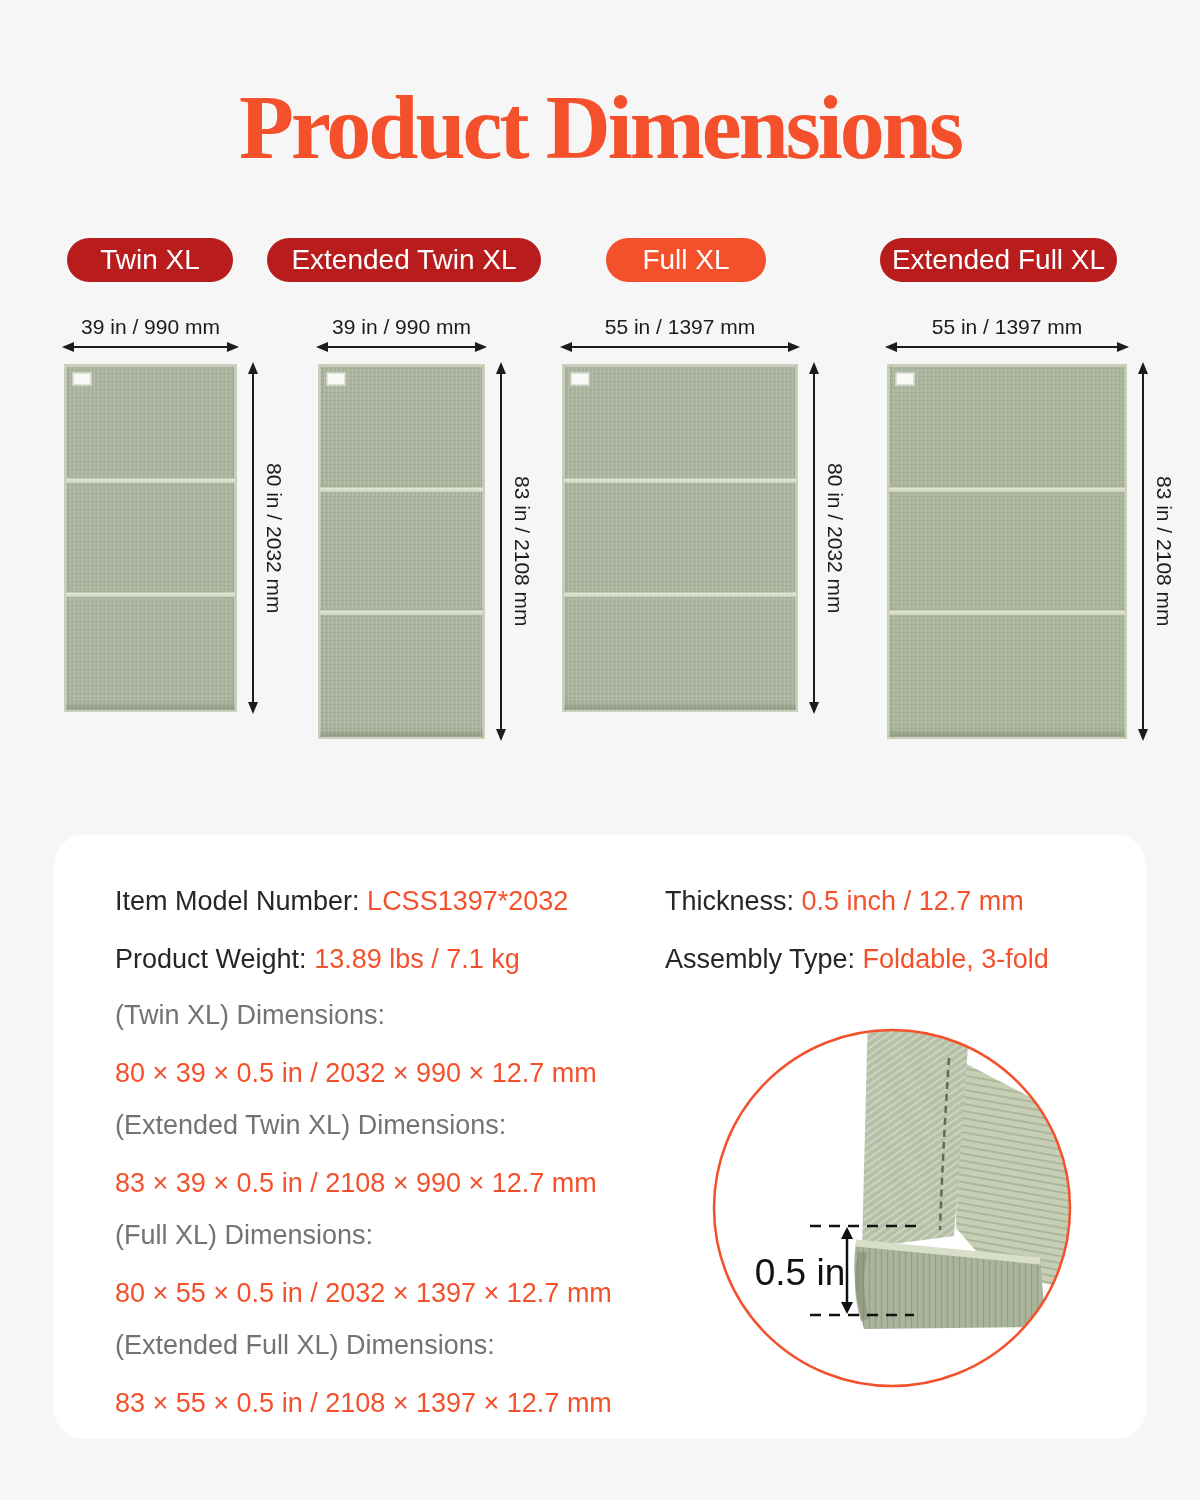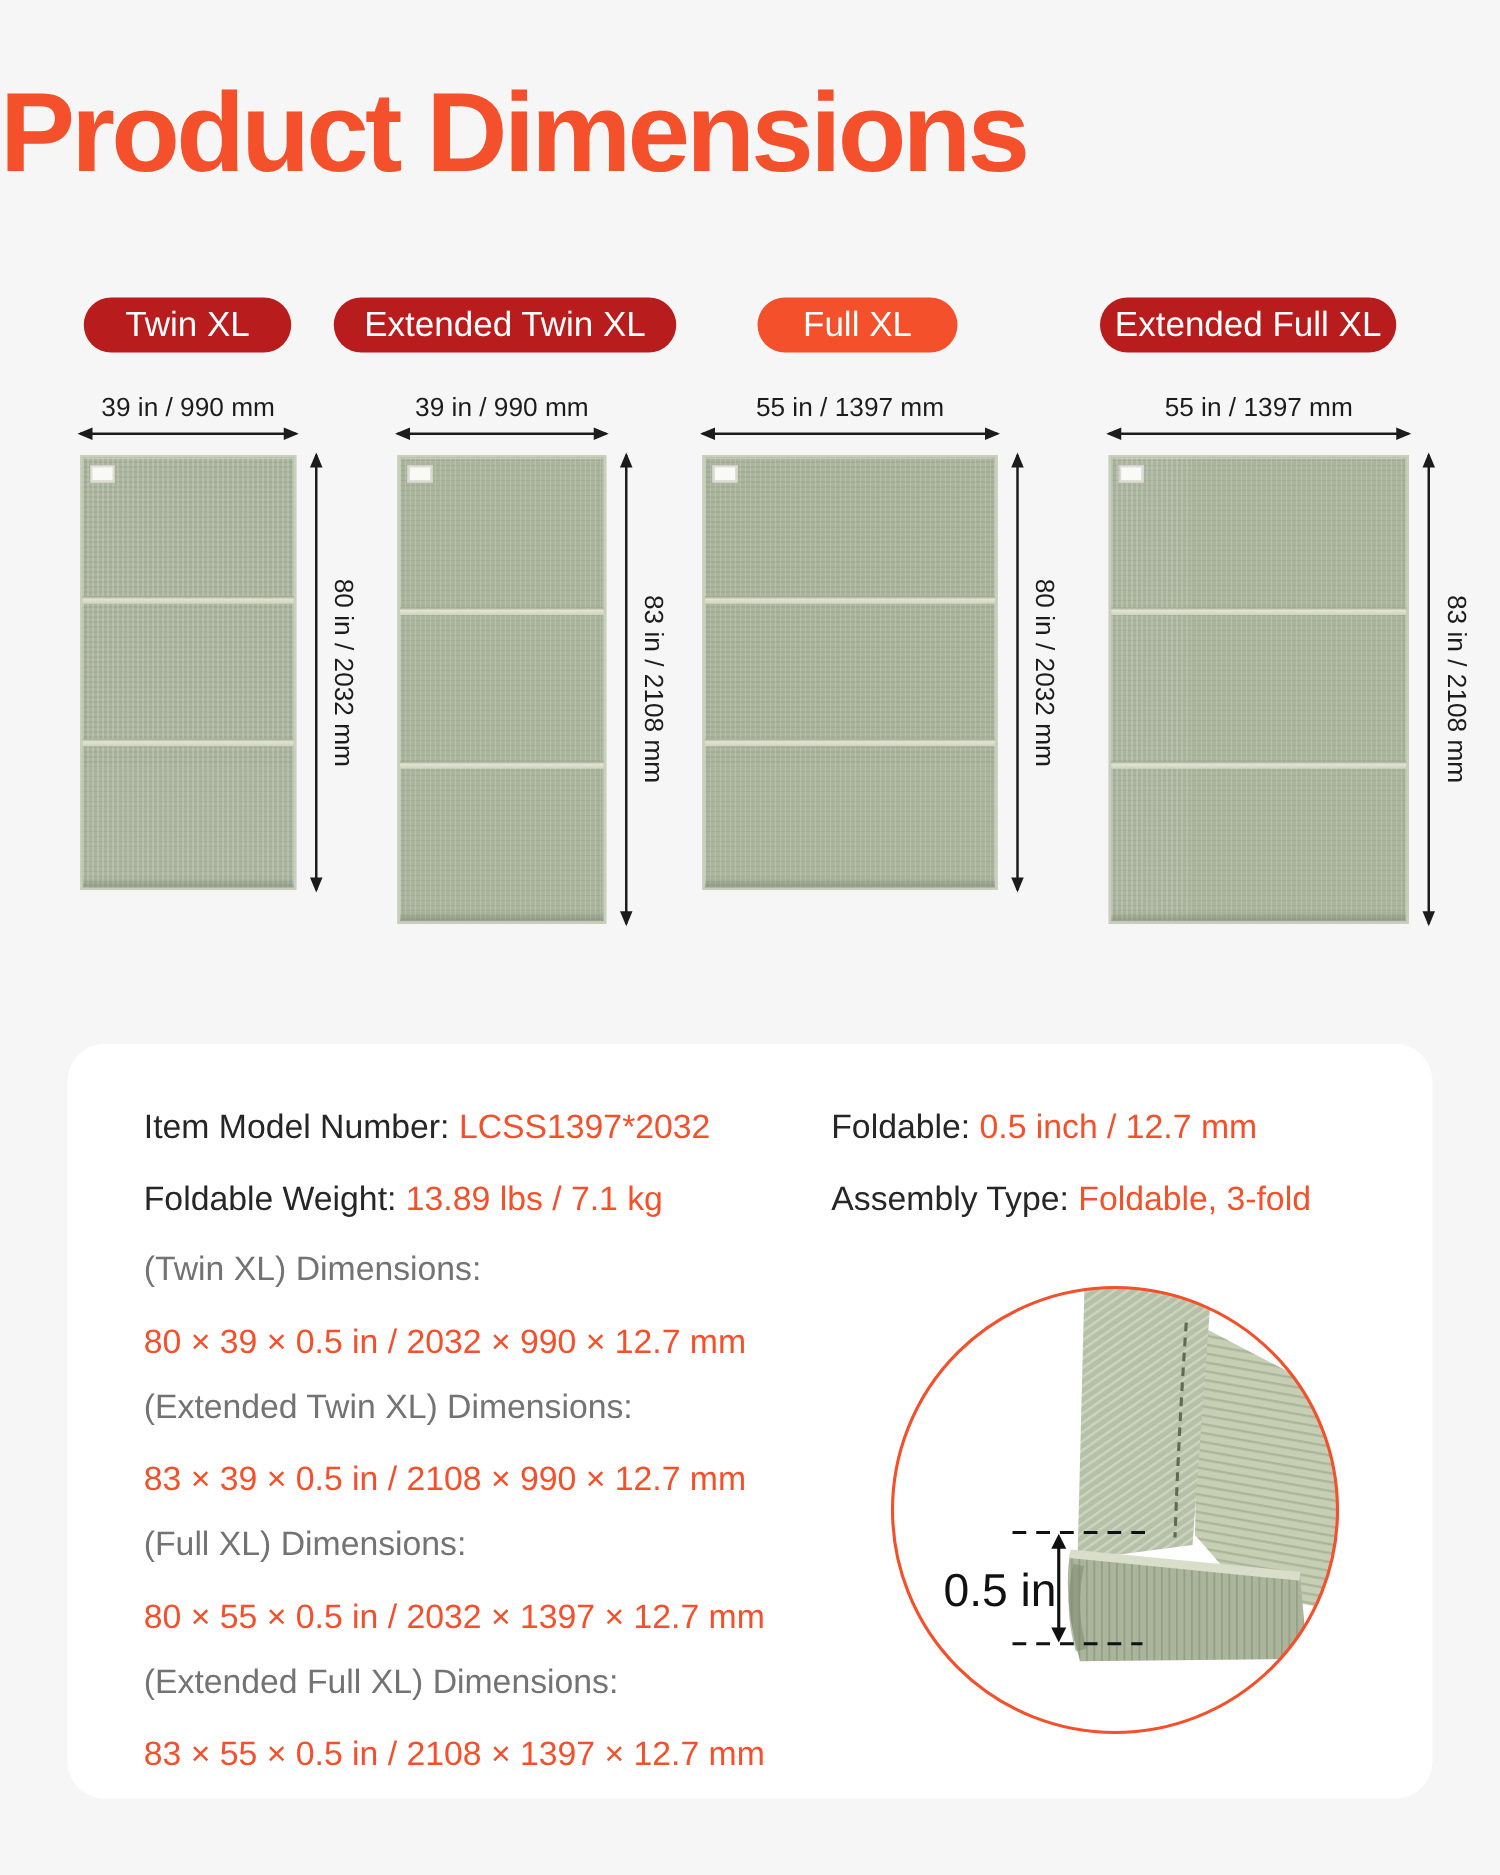--- a/index.html
+++ b/index.html
@@ -1,20 +1,20 @@
 <!DOCTYPE html>
 <html><head>
 <meta charset="utf-8">
 <style>
   html,body{margin:0;padding:0;}
   body{background:#f6f6f6;font-family:"Liberation Sans",sans-serif;}
   .page{position:relative;width:1200px;height:1500px;background:#f6f6f6;overflow:hidden;}
 
-  .title{position:absolute;left:0;right:0;top:56px;margin:0;text-align:left;
-         font-size:90px;font-weight:bold;letter-spacing:-3px;color:#f4502b;}
+  .title{position:absolute;left:0;right:0;top:76px;margin:0;text-align:center;
+         font-size:90px;font-weight:bold;letter-spacing:-3px;color:#f4502b;font-family:Liberation Serif, serif;}
 
   
   .pill{position:absolute;top:238px;height:44px;border-radius:22px;background:#b91c1c;
         color:#fff;font-size:28px;display:flex;align-items:center;justify-content:center;}
   .pill.highlight{background:#f4502b;}
 
   
   .wlabel{position:absolute;top:315px;font-size:21px;color:#1c1c1c;text-align:center;}
   .vlabel{position:absolute;writing-mode:vertical-rl;font-size:21px;color:#1c1c1c;
           display:flex;align-items:center;justify-content:center;width:26px;}
@@ -105,25 +105,25 @@
   <div class="v-arrow" style="left:1142px;top:364px;height:375px;"></div>
   <div class="vlabel" style="left:1151px;top:364px;height:375px;">83 in / 2108 mm</div>
 
   <div class="card"></div>
 
   <div class="spec" style="left:115px;top:886px;">
     <span class="key">Item Model Number:</span>
     <span class="val">LCSS1397*2032</span>
   </div>
   <div class="spec" style="left:665px;top:886px;">
-    <span class="key">Foldable:</span>
+    <span class="key">Thickness:</span>
     <span class="val">0.5 inch / 12.7 mm</span>
   </div>
   <div class="spec" style="left:115px;top:944px;">
-    <span class="key">Foldable Weight:</span>
+    <span class="key">Product Weight:</span>
     <span class="val">13.89 lbs / 7.1 kg</span>
   </div>
   <div class="spec" style="left:665px;top:944px;">
     <span class="key">Assembly Type:</span>
     <span class="val">Foldable, 3-fold</span>
   </div>
 
   <div class="dim" style="left:115px;top:1000px;">
     <div class="k">(Twin XL) Dimensions:</div>
     <div class="v">80 × 39 × 0.5 in / 2032 × 990 × 12.7 mm</div>

